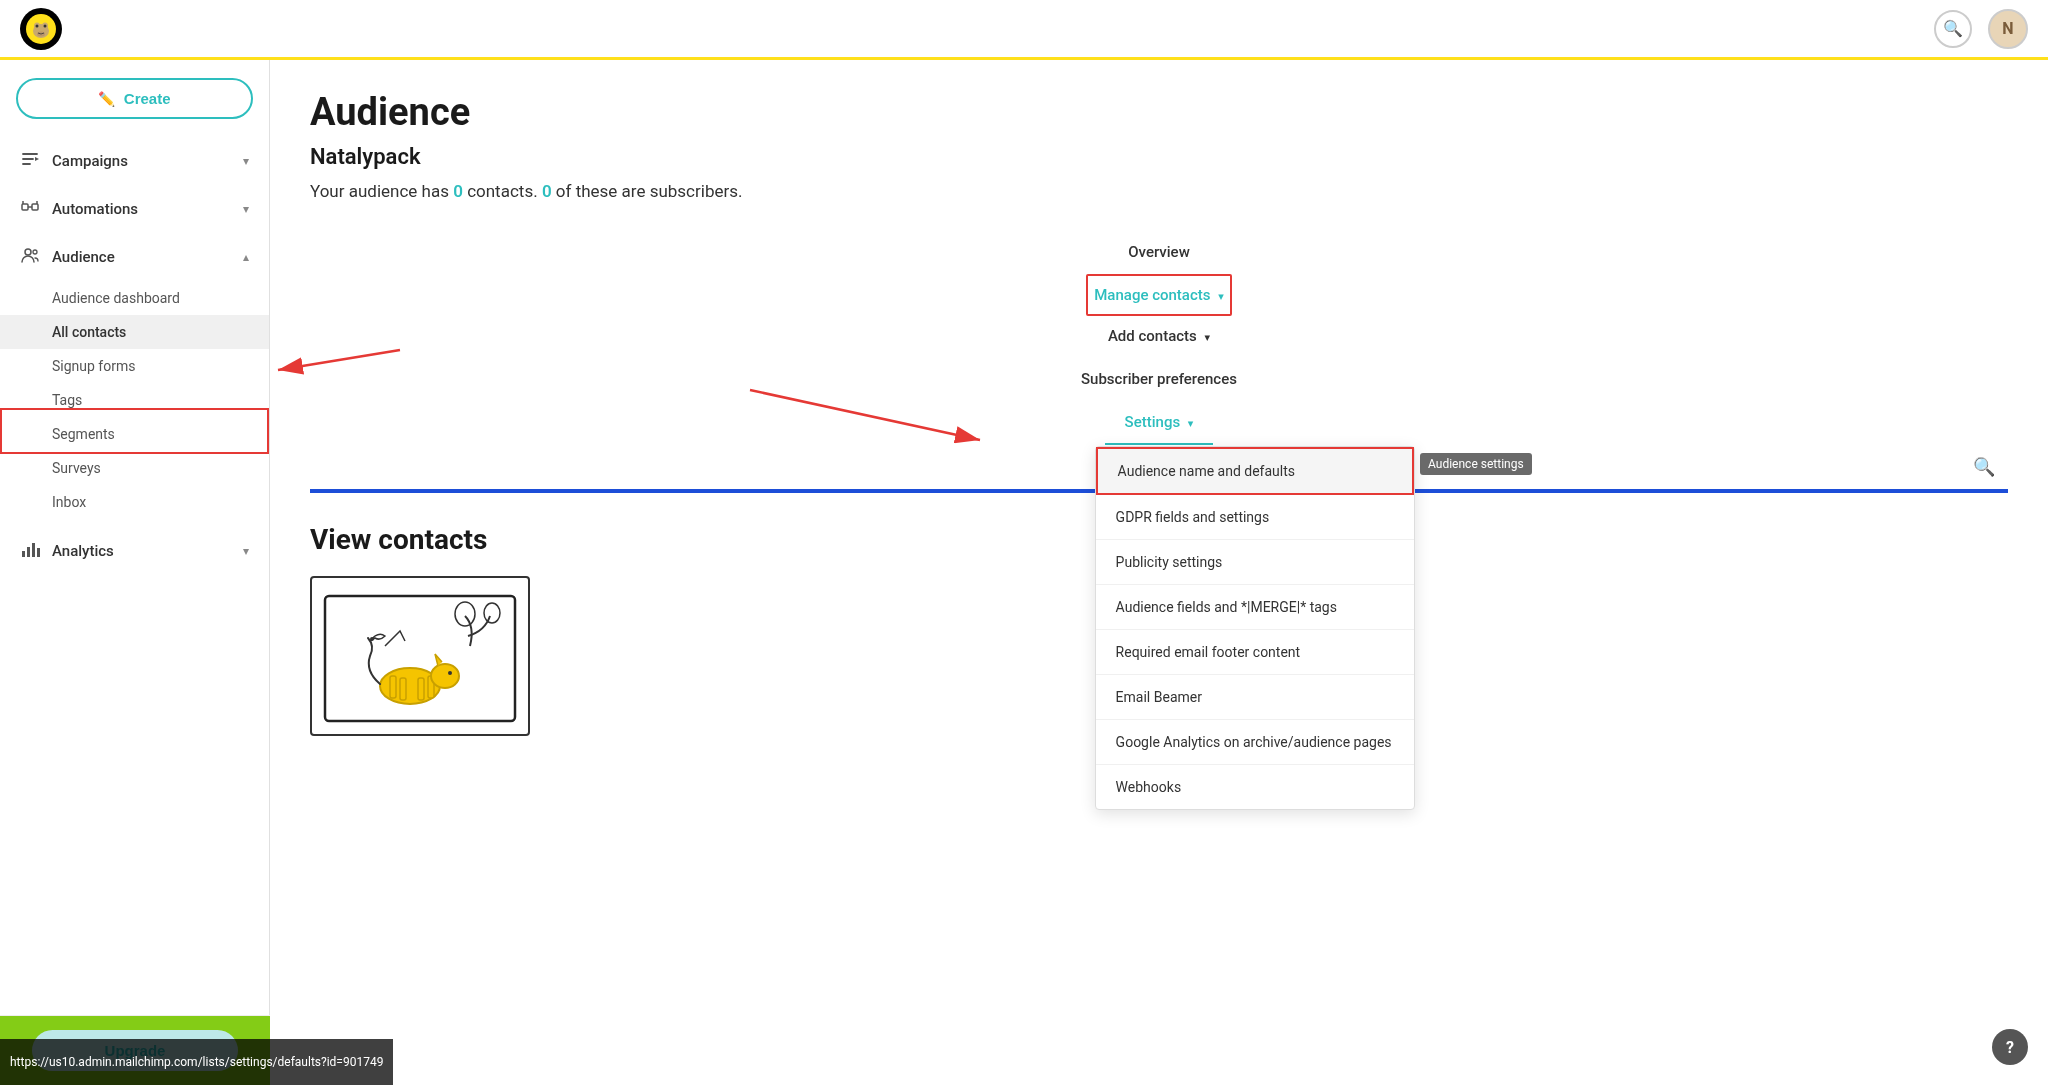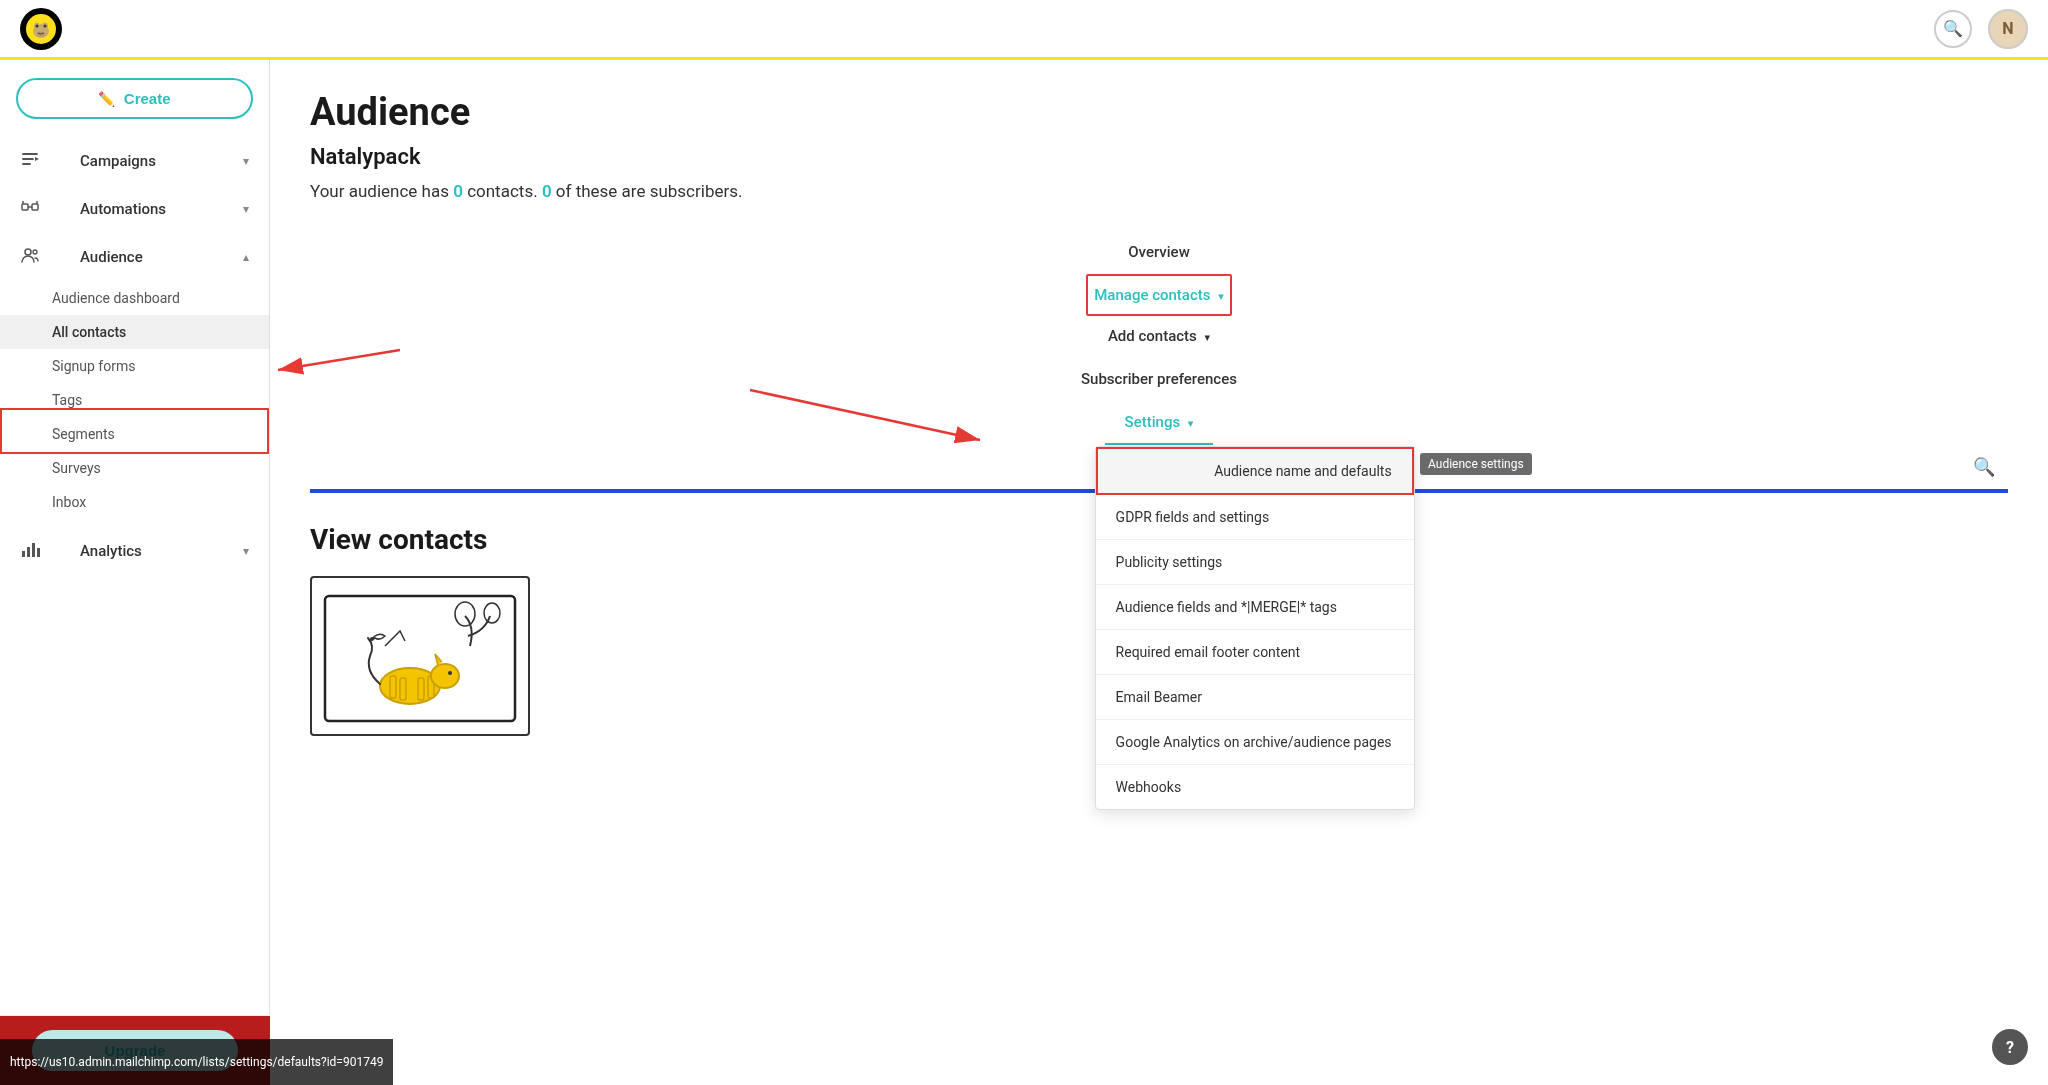--- a/index.html
+++ b/index.html
@@ -87,21 +87,21 @@
     .nav-item {
       display: flex;
       align-items: center;
       padding: 12px 20px;
       cursor: pointer;
       font-size: 15px;
       color: #333;
       gap: 12px;
     }
     .nav-item .nav-icon { font-size: 18px; color: #555; }
-    .nav-item .nav-label { flex: 1; font-weight: 500; margin-left: 28px; }
+    .nav-item .nav-label { flex: 1; font-weight: 500; }
     .nav-item .chevron { font-size: 12px; color: #888; }
 
     .sub-nav-item {
       padding: 9px 20px 9px 52px;
       font-size: 14px;
       color: #555;
       cursor: pointer;
     }
     .sub-nav-item.active {
       background: #f0f0f0;
@@ -110,21 +110,21 @@
     }
     .sub-nav-item.selected-highlight {
       background: #f0f0f0;
     }
 
     .sidebar-footer {
       position: fixed;
       bottom: 0;
       width: 270px;
       padding: 14px 32px;
-      background: #b91c1c;
+      background: #84cc16;
       border-top: 1px solid #eee;
     }
     .upgrade-btn {
       width: 100%;
       background: #bde8e8;
       color: #2dbebe;
       border: none;
       border-radius: 24px;
       padding: 12px;
       font-size: 15px;
@@ -203,21 +203,20 @@
     .dropdown-item {
       padding: 14px 20px;
       font-size: 14px;
       color: #333;
       cursor: pointer;
       border-bottom: 1px solid #f0f0f0;
     }
     .dropdown-item:last-child { border-bottom: none; }
     .dropdown-item.highlighted {
       background: #f5f5f5;
-      text-align: right;
     }
 
     
     .dropdown-highlight-box {
       border: 2.5px solid #e53935;
       margin: 0;
     }
 
     
     .audience-settings-tooltip {

